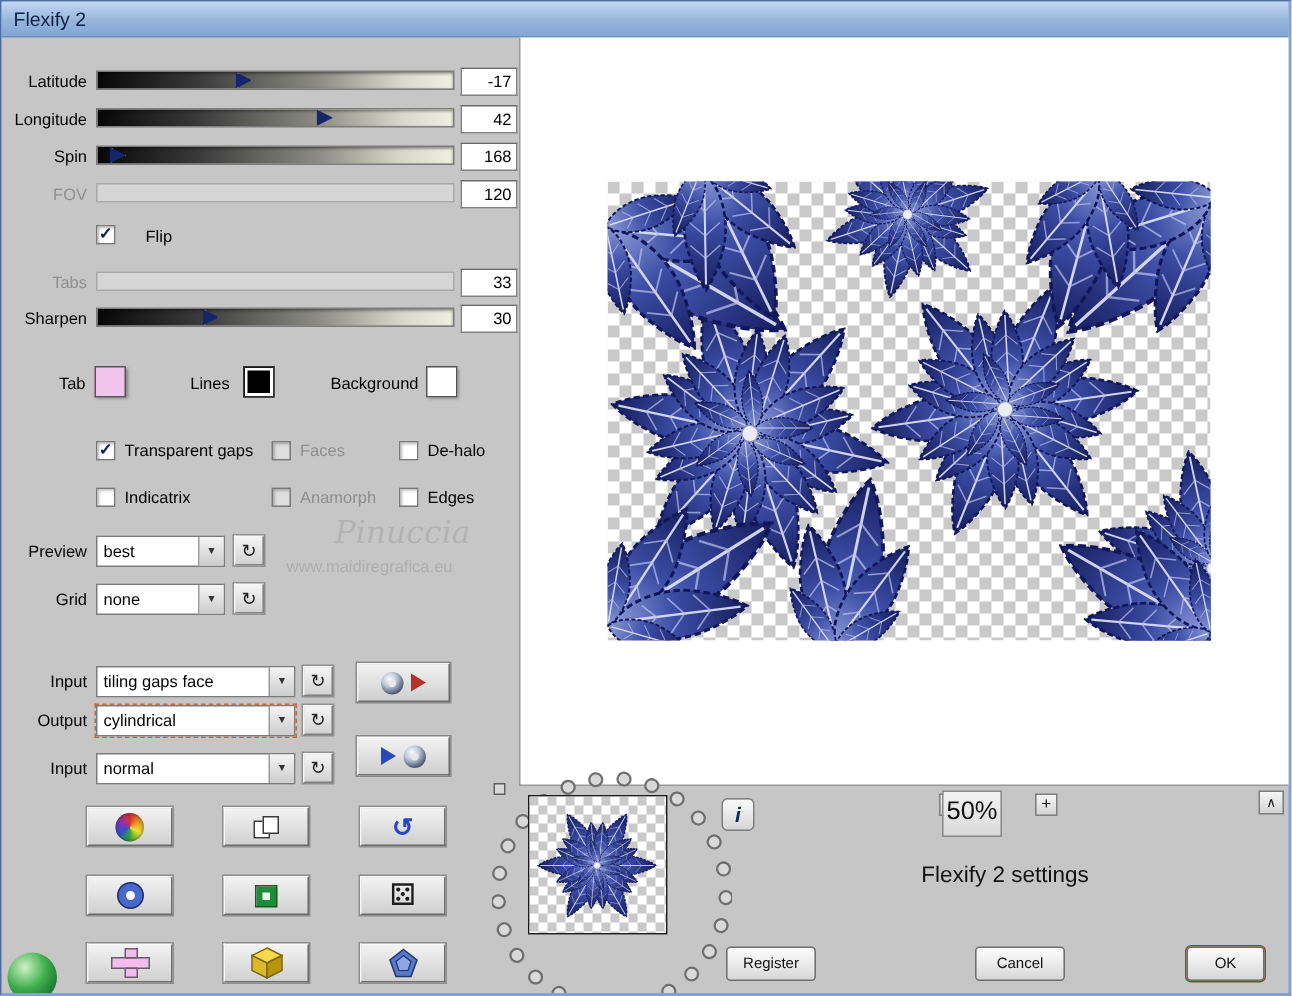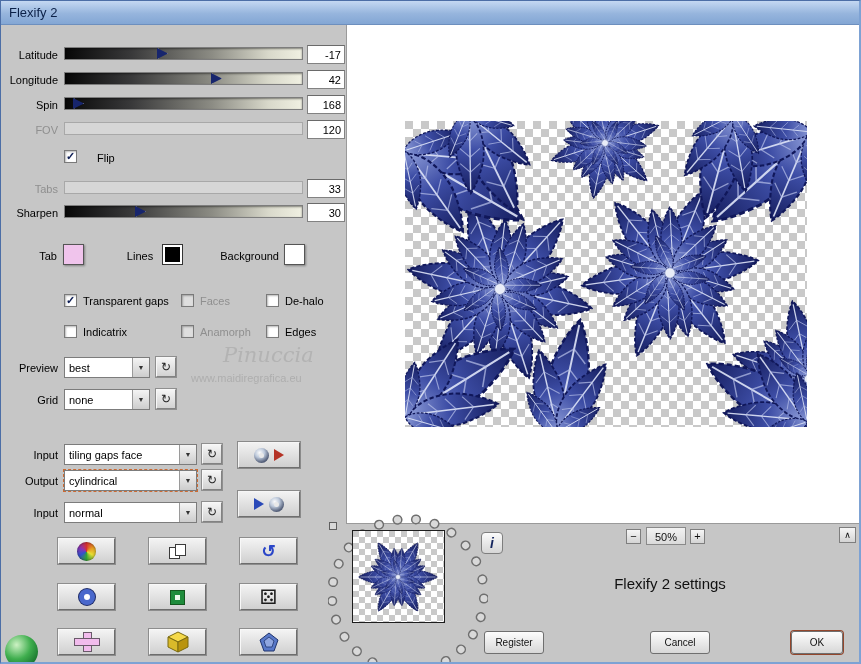--- a/index.html
+++ b/index.html
@@ -66,22 +66,22 @@
   .thumb{position:absolute;left:351px;top:529px;width:93px;height:93px;border:1px solid #1c1c1c;background:#fff;}
   .ring{position:absolute;left:327px;top:511px;}
   .gripsq{position:absolute;left:328px;top:521px;width:8px;height:8px;background:#d8d8d8;border:1px solid #5e5e5e;}
   .infobtn{position:absolute;left:480px;top:531px;width:22px;height:22px;border-radius:4px;
         background:linear-gradient(#fbfbfb,#d6d6d6);border:1px solid #7e7e7e;
         display:flex;align-items:center;justify-content:center;
         font-family:"DejaVu Serif",serif;font-weight:700;font-style:italic;font-size:14px;color:#15265e;}
   .zbtn{position:absolute;width:15px;height:15px;background:linear-gradient(#f6f6f6,#d4d4d4);
         border:1px solid #7e7e7e;display:flex;align-items:center;justify-content:center;
         font-size:11px;line-height:1;color:#111;}
-  .zlevel{position:absolute;left:645px;top:526px;width:40px;height:18px;background:linear-gradient(#f2f2f2,#dadada);
-        border:1px solid #8a8a8a;font-size:11px;text-align:center;padding-top:3px;color:#111;}
+  .zlevel{position:absolute;left:627px;top:526px;width:40px;height:31px;background:linear-gradient(#f2f2f2,#dadada);
+        border:1px solid #8a8a8a;font-size:17px;text-align:center;padding-top:3px;color:#111;}
   .caption{position:absolute;left:604px;top:574px;width:130px;text-align:center;font-size:15px;color:#111;}
   .btn{position:absolute;height:23px;background:linear-gradient(#fdfdfd,#d7d7d7);
         border:1px solid #6f6f6f;border-radius:3px;font-size:10px;color:#111;
         display:flex;align-items:center;justify-content:center;}
   .btn.default{box-shadow:0 0 0 1px #93462c;}
   .wm-name{position:absolute;left:222px;top:342px;font-family:"DejaVu Serif",serif;font-style:italic;
         font-size:21px;color:#b3b3b3;}
   .wm-url{position:absolute;left:190px;top:371px;font-size:11px;color:#aeaeae;}
 </style>
 </head>

